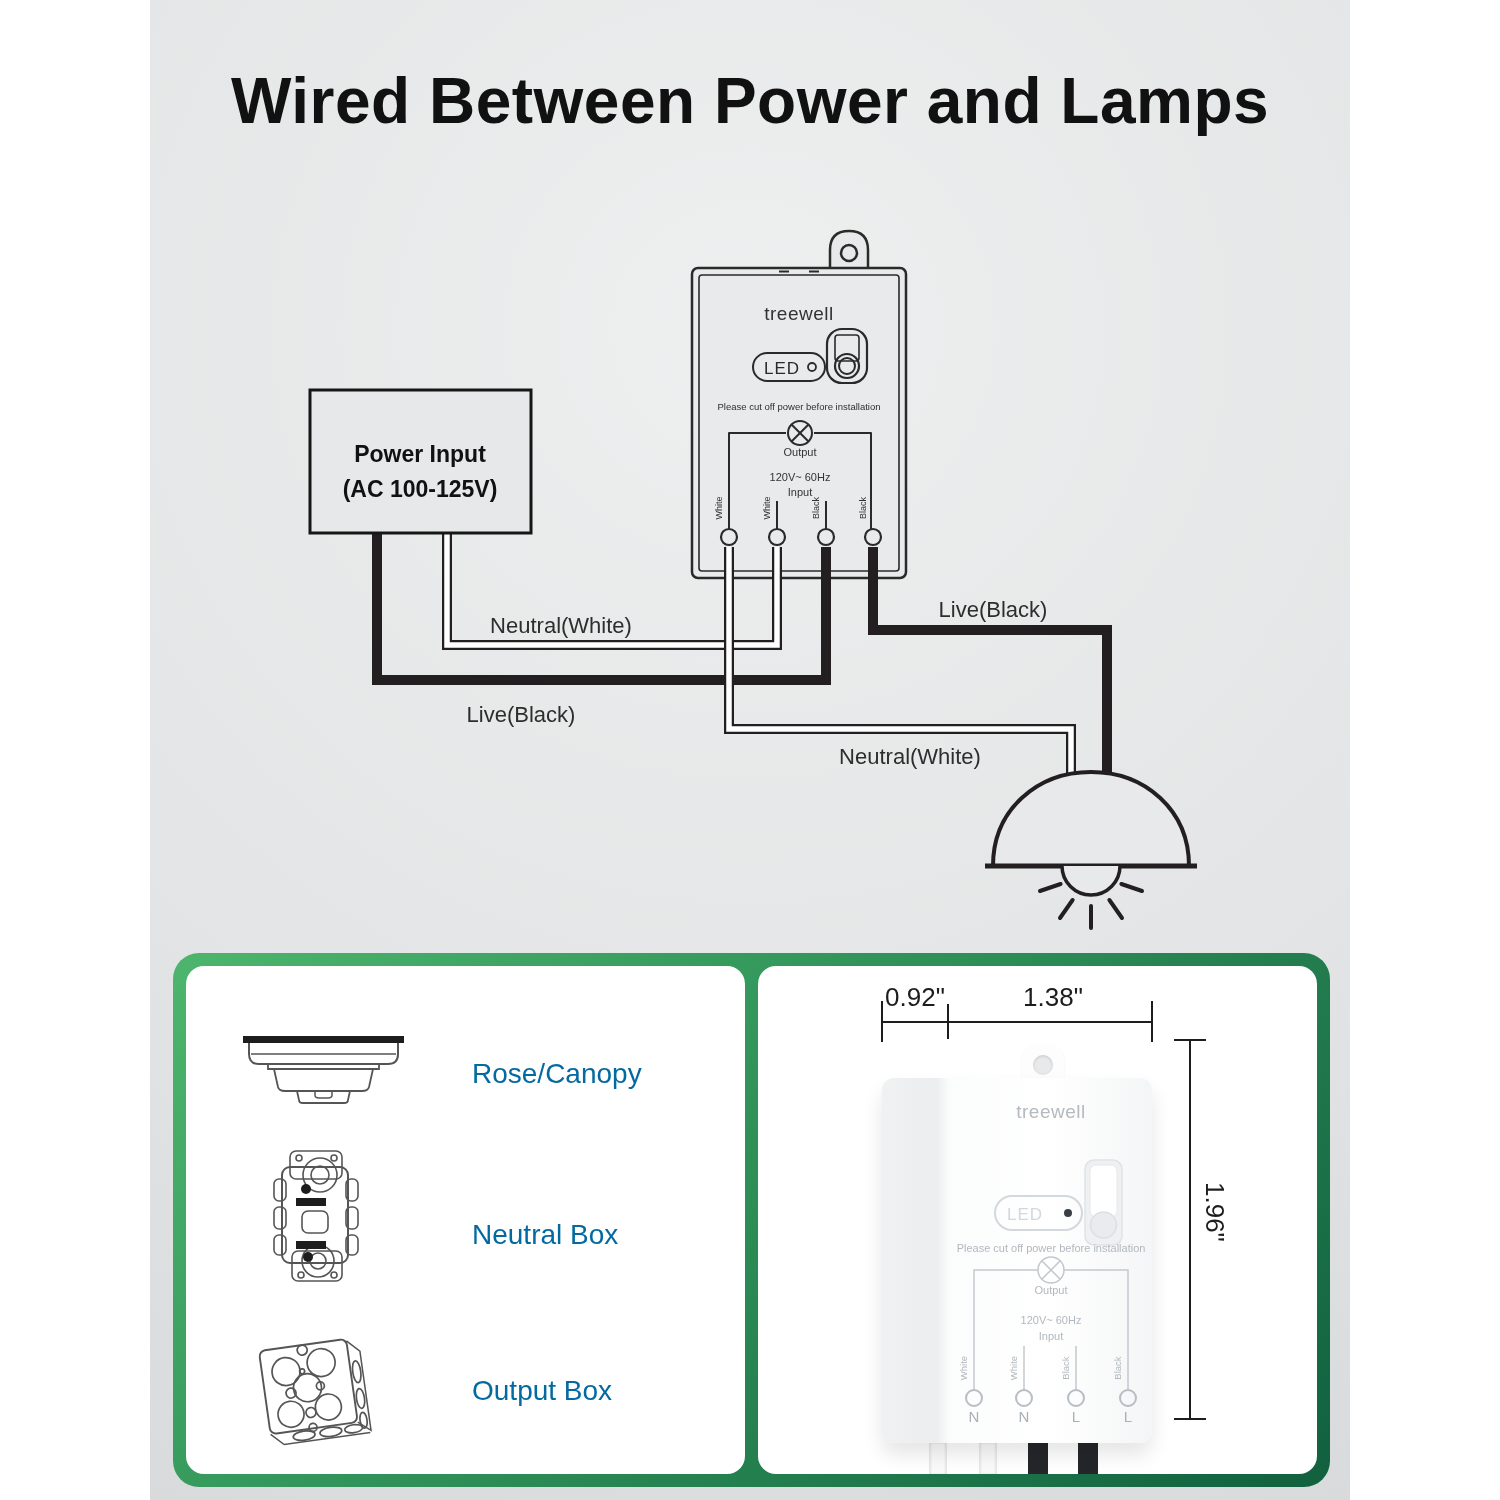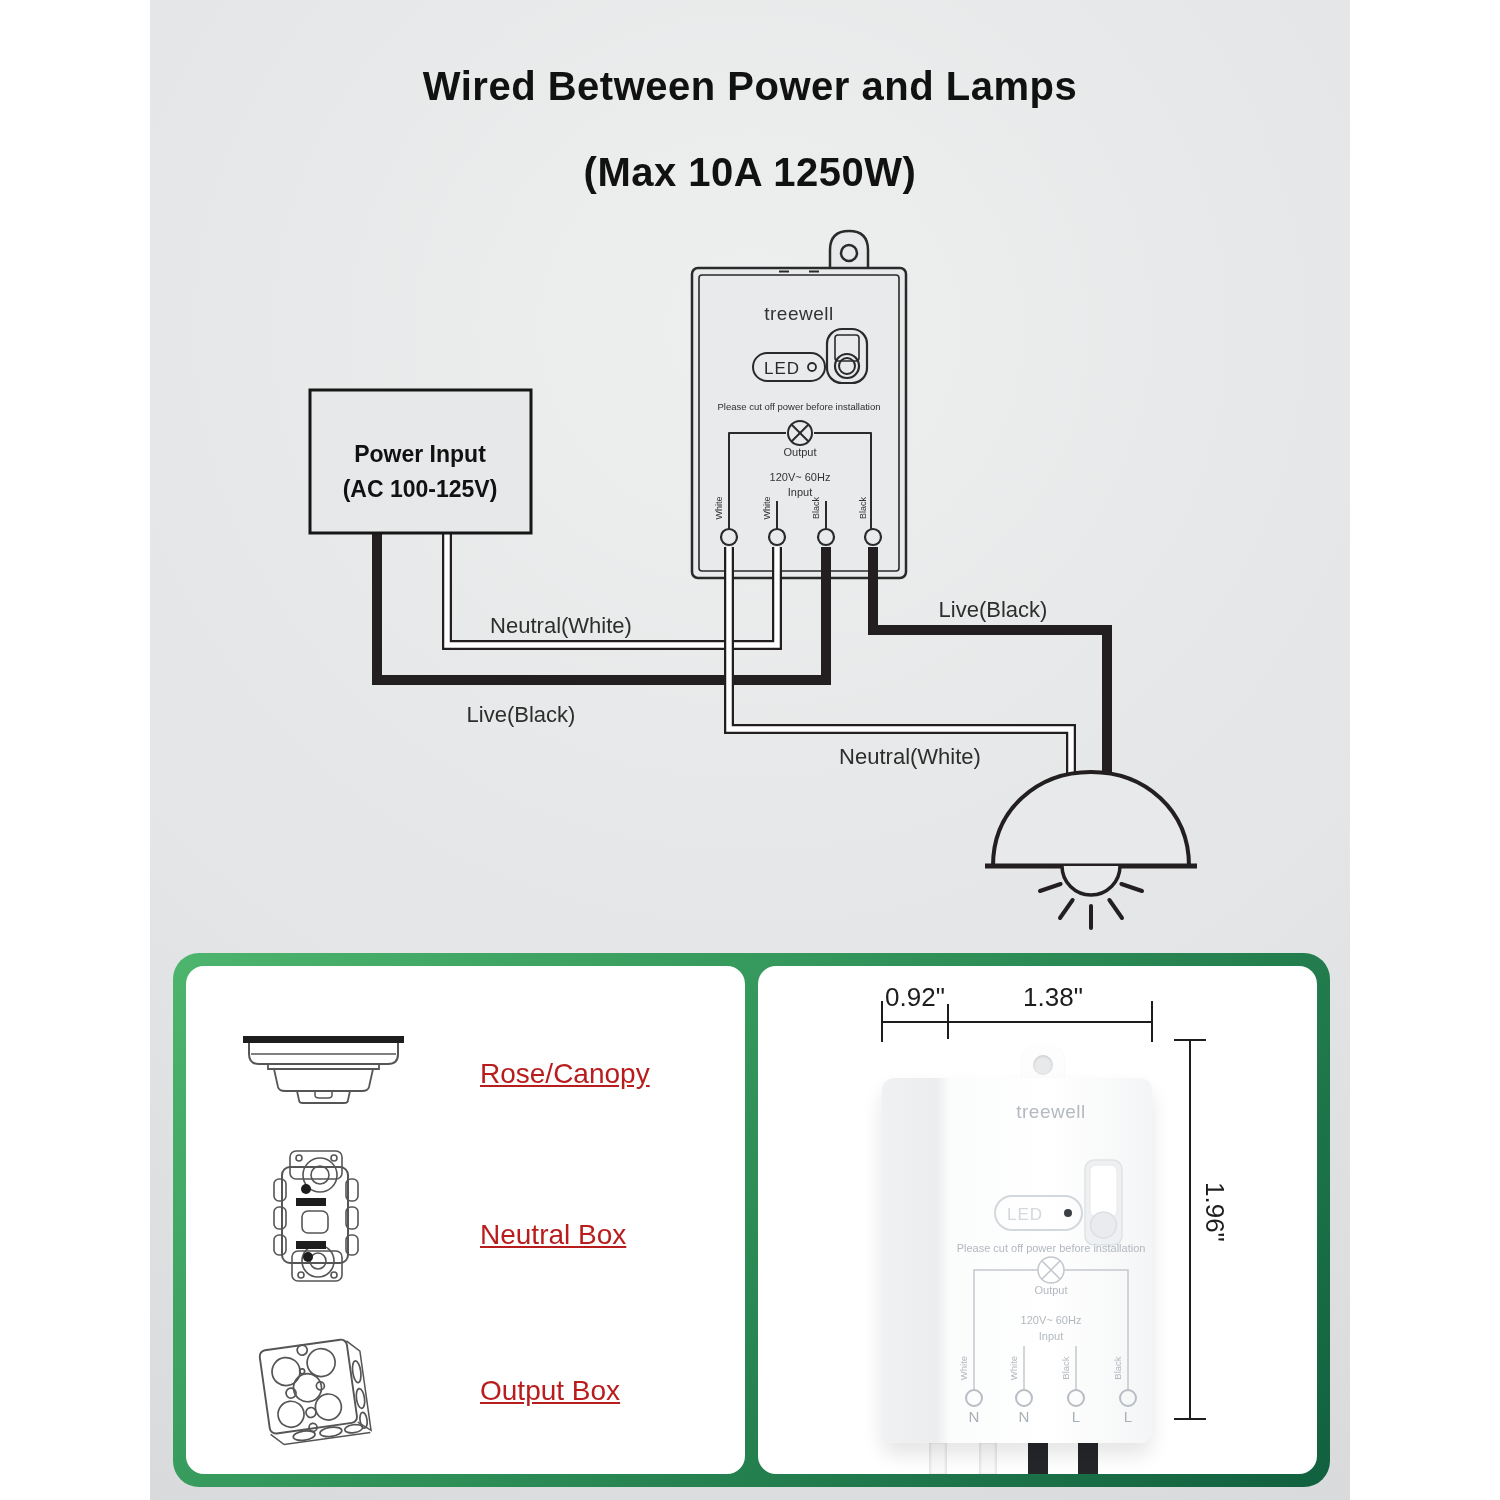--- a/index.html
+++ b/index.html
@@ -1,29 +1,29 @@
 <!DOCTYPE html>
 <html><head>
 <meta charset="utf-8">
 <style>
   html,body{margin:0;padding:0;}
   body{width:1500px;height:1500px;position:relative;background:#ffffff;
        font-family:"Liberation Sans",sans-serif;overflow:hidden;}
   .canvas{position:absolute;left:150px;top:0;width:1200px;height:1500px;
           background:radial-gradient(120% 90% at 50% 22%, #eeefef 0%, #e3e5e6 55%, #d7d9db 100%);}
   .title-line{position:absolute;left:0;width:1200px;text-align:center;
-              font-weight:bold;color:#111;font-size:40px;letter-spacing:.5px;}
+              font-weight:bold;color:#111;font-size:64px;letter-spacing:.5px;}
   #title1{top:64px;} #title2{top:150px;}
   .diagram-svg{position:absolute;left:0;top:220px;width:1200px;height:728px;}
   
   .frame{position:absolute;left:23px;top:953px;width:1157px;height:534px;border-radius:26px;
          background:linear-gradient(135deg,#4db56d 0%,#2f9158 45%,#11603f 100%);}
   .panel{position:absolute;top:13px;width:559px;height:508px;border-radius:18px;background:#ffffff;}
   .panel-left{left:13px;} .panel-right{left:585px;}
-  .part-label{position:absolute;left:294px;font-size:28px;color:#b91c1c;text-decoration:underline;}
+  .part-label{position:absolute;left:286px;font-size:28px;color:#0369a1;}
   .icon-box{position:absolute;}
   
   .dim-label{position:absolute;font-size:26px;color:#1d1d1d;text-align:center;width:110px;}
   .dim-hline{position:absolute;left:124px;top:55px;width:270px;height:2px;background:#1d1d1d;}
   .tick{position:absolute;width:2px;background:#1d1d1d;}
   .dim-vline{position:absolute;left:431px;top:74px;width:2px;height:380px;background:#1d1d1d;}
   .dim-endbar{position:absolute;left:416px;width:32px;height:2px;background:#1d1d1d;}
   .dim-height{position:absolute;left:441px;top:216px;height:110px;writing-mode:vertical-rl;
               font-size:26px;color:#1d1d1d;}
   
@@ -37,21 +37,20 @@
   .wire{position:absolute;top:477px;height:31px;}
   .wire-white{width:18px;background:#fafafa;box-shadow:inset 2px 0 2px rgba(0,0,0,.08),inset -2px 0 2px rgba(0,0,0,.08);}
   .wire-black{width:20px;background:#24262a;}
 </style>
 </head>
 <body>
 
 <div class="canvas">
 
   <div class="title-line" id="title1">Wired Between Power and Lamps</div>
-  <div class="title-line" id="title2">(Max 10A 1250W)</div>
 
   <svg class="diagram-svg" viewBox="150 220 1200 728">
 
     <g>
       <path d="M377,530 V680 H826 V546" fill="none" stroke="#231f20" stroke-width="10"></path>
     </g>
     <g>
       <path d="M873,576 V630 H1107 V775" fill="none" stroke="#231f20" stroke-width="10"></path>
     </g>
     <g>

